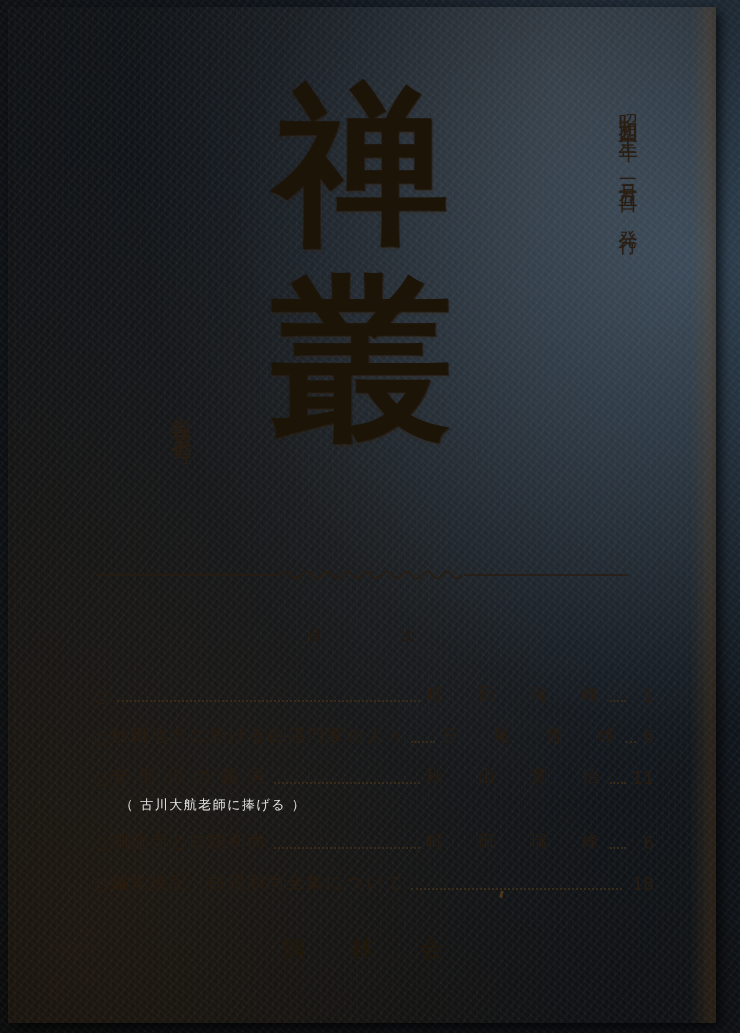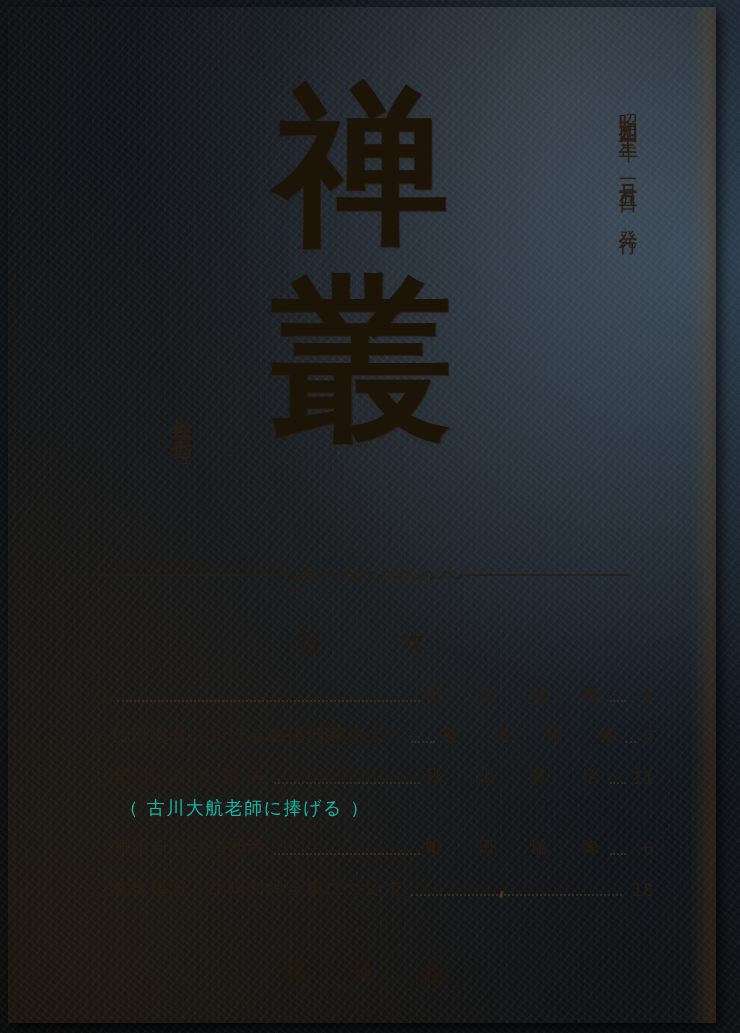--- a/index.html
+++ b/index.html
@@ -129,21 +129,21 @@
   }
   .divider svg { display: block; }
 
   
   .toc-heading {
     position: absolute;
     left: 0;
     top: 620px;
     width: 708px;
     text-align: center;
-    font-size: 23px;
+    font-size: 14px;
     letter-spacing: 1px;
     color: #24190e;
   }
   .toc-heading .gap { display: inline-block; width: 78px; }
 
   
   .toc {
     position: absolute;
     left: 86px;
     top: 676px;
@@ -179,30 +179,30 @@
     border-bottom: 2px dotted #3a2a18;
     height: 1px;
   }
   .toc-page {
     width: 26px;
     text-align: right;
     letter-spacing: 0;
   }
   .toc-subnote {
     margin: -10px 0 16px 26px;
-    font-size: 18px;
+    font-size: 13px;
     letter-spacing: 1.5px;
-    color: #14b8a6;
+    color: #e5e5e5;
   }
 
   
   .publisher {
     position: absolute;
     left: 0;
-    top: 950px;
+    top: 926px;
     width: 708px;
     text-align: center;
     font-size: 23px;
     color: #241908;
   }
   .publisher span { display: inline-block; }
   .publisher .sp { width: 46px; }
 
   
   .speck {

